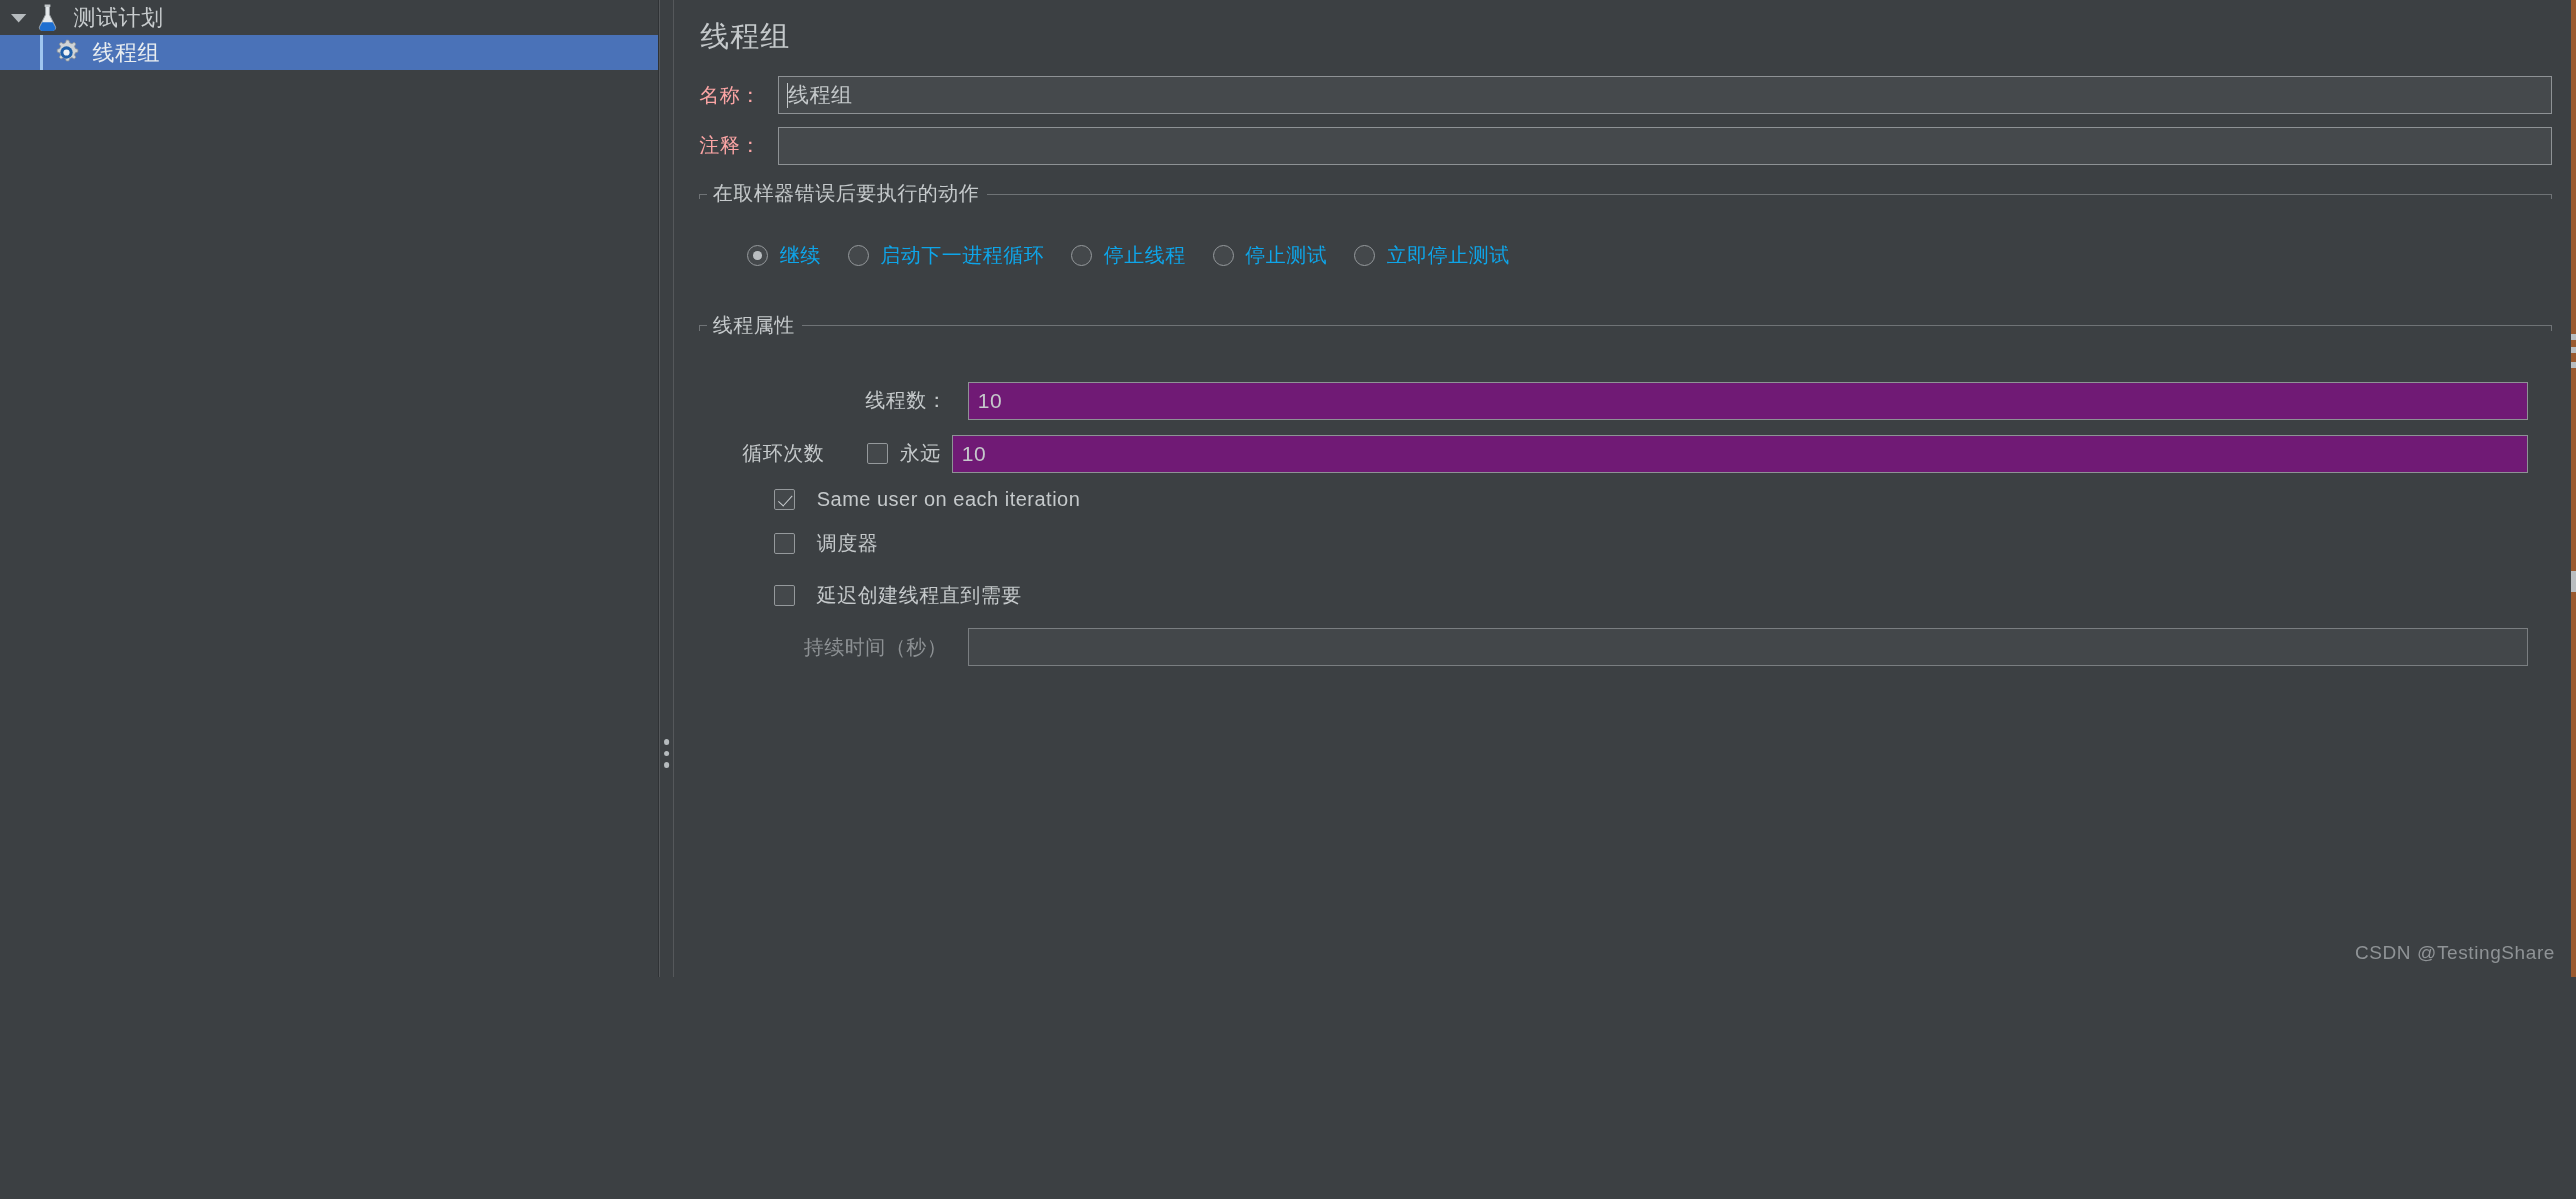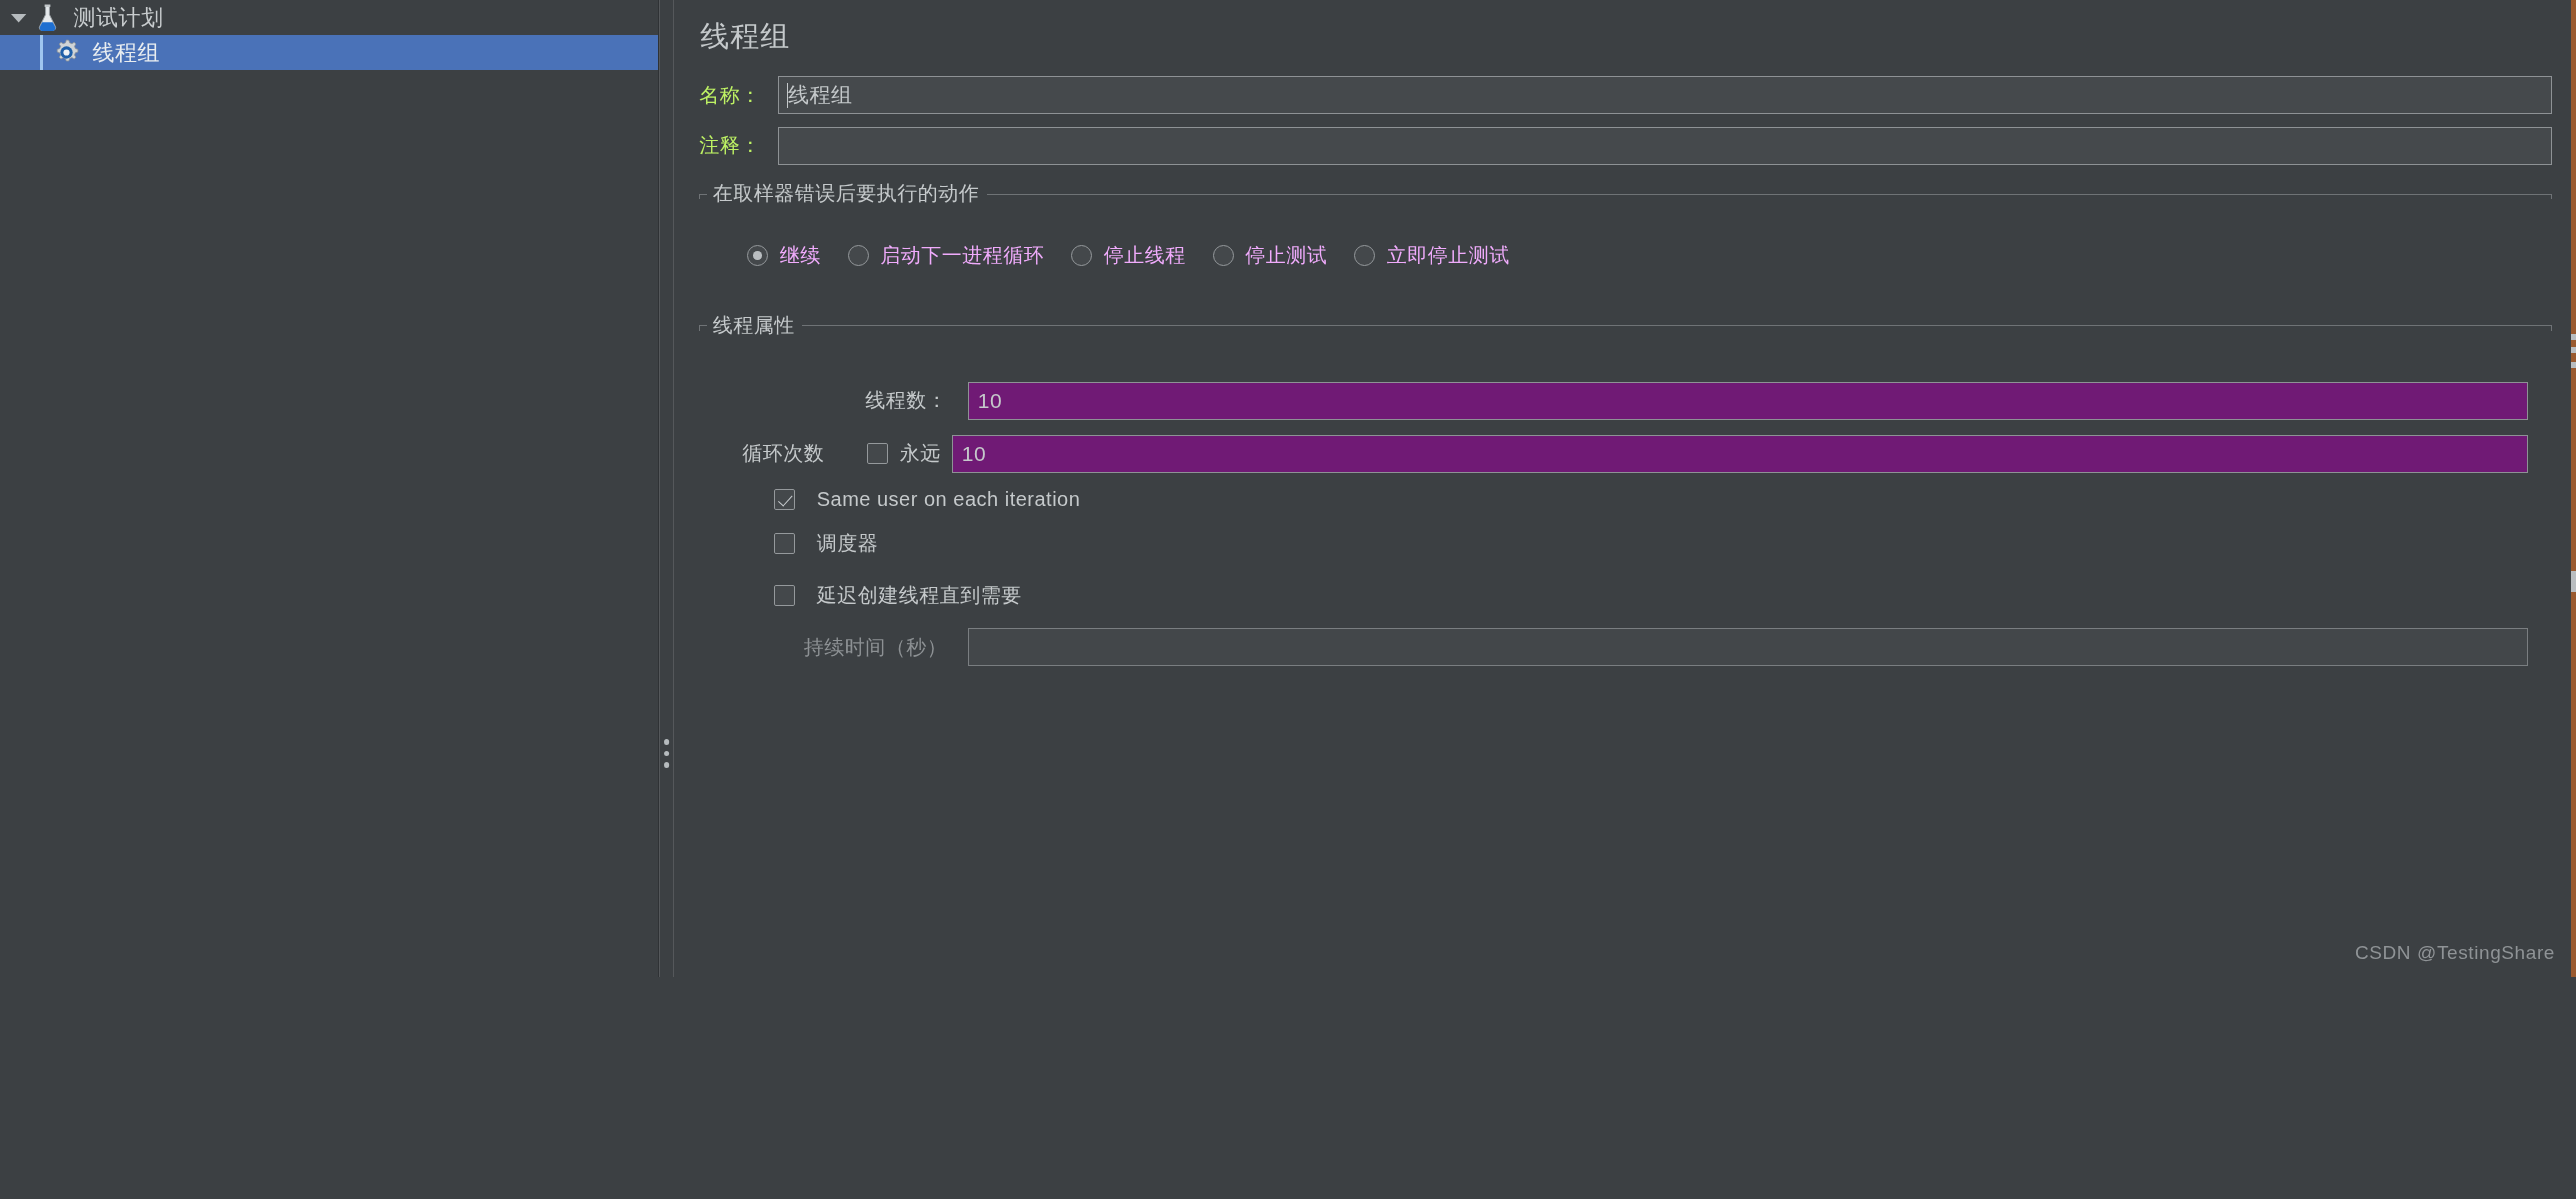--- a/index.html
+++ b/index.html
@@ -116,21 +116,21 @@
   }
 
   .form-row {
     display: flex;
     align-items: center;
     margin-bottom: 12.5px;
     padding-right: 24px;
   }
   .form-label {
     font-size: 20px;
-    color: #bef264;
+    color: #fca5a5;
     width: 83px;
     flex: 0 0 83px;
     text-align: left;
     padding-left: 3.8px;
     letter-spacing: 0.5px;
     font-family: Liberation Mono, monospace;
   }
   .txtfield {
     flex: 1 1 auto;
     height: 38px;
@@ -225,21 +225,21 @@
     content: "";
     position: absolute;
     left: 50%; top: 50%;
     width: 8.6px; height: 8.6px;
     margin: -4.3px 0 0 -4.3px;
     border-radius: 50%;
     background: #b9bdc0;
   }
   .radio-label {
     font-size: 20px;
-    color: #f0abfc;
+    color: #0ea5e9;
     letter-spacing: 0.5px;
     white-space: nowrap;
   }
 
   
   .prop-row {
     display: flex;
     align-items: center;
     padding: 0 0 0 0;
     margin-bottom: 15.4px;

